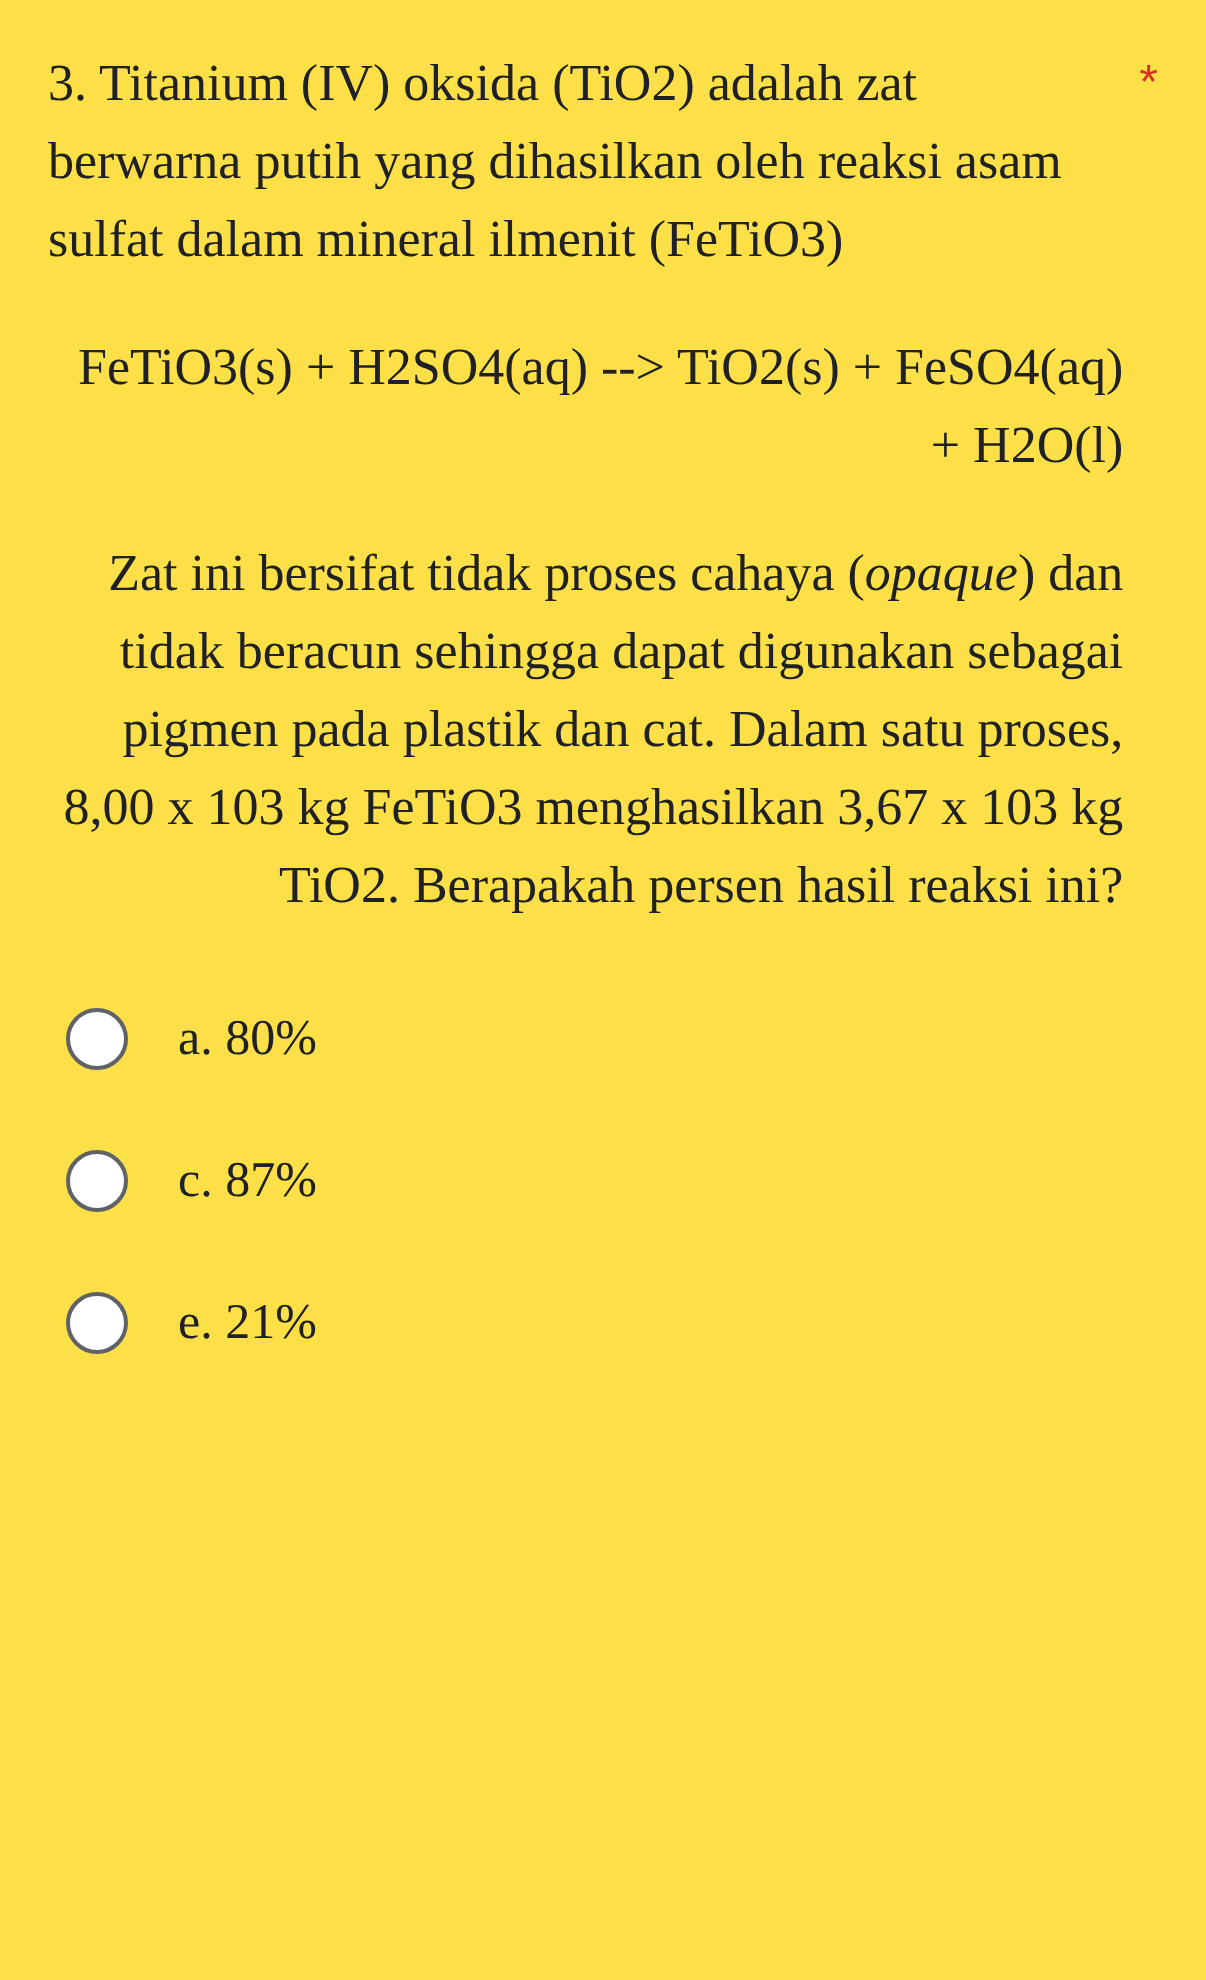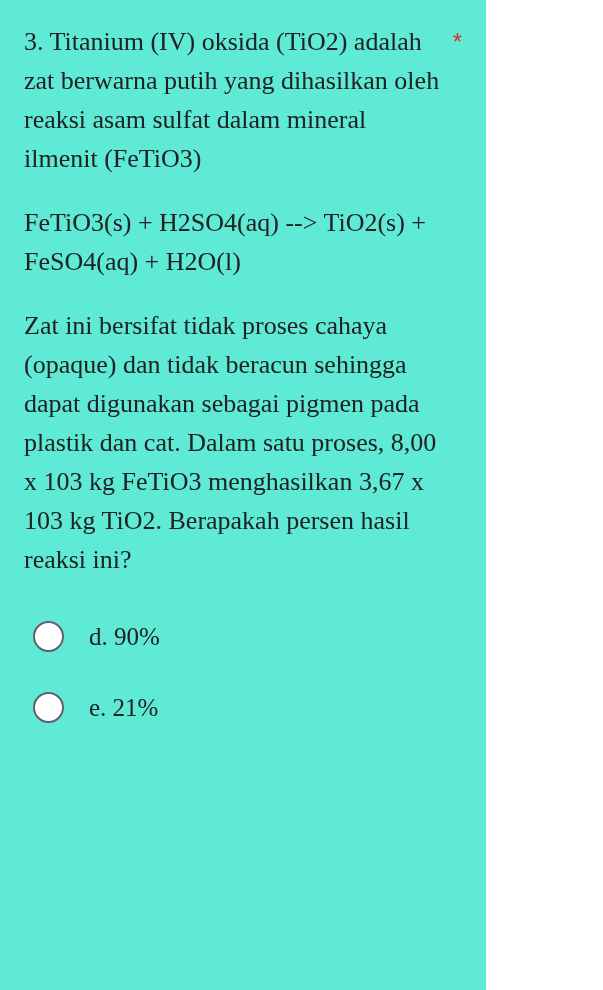--- a/index.html
+++ b/index.html
@@ -9,53 +9,55 @@
   }
   body {
     width: 603px;
     height: 990px;
     font-family: "Liberation Serif", serif;
     color: #202124;
     overflow: hidden;
   }
   .form-card {
     box-sizing: border-box;
-    width: 486px;
+    width: 603px;
     height: 990px;
     padding: 22px 24px 0 24px;
-    background: #5eead4;
+    background: #fde047;
     position: relative;
   }
   .question-block {
     display: flex;
     align-items: flex-start;
     justify-content: space-between;
   }
   .question-text {
     font-size: 26px;
     line-height: 39px;
     color: #202124;
     flex: 1 1 auto;
     word-wrap: break-word;
   }
   .question-para {
     margin: 0;
   }
   .question-para + .question-para {
     margin-top: 25px;
+    text-align: right;
   }
   .required-star {
     color: #d93025;
     font-size: 24px;
     line-height: 39px;
     margin-left: 8px;
     flex: 0 0 auto;
     font-family: "Liberation Sans", sans-serif;
   }
   .italic {
+    font-style: italic;
   }
   .options {
     margin-top: 34px;
   }
   .option-row {
     display: flex;
     align-items: center;
     height: 46px;
     margin-bottom: 25px;
   }
@@ -85,27 +87,31 @@
     <div class="question-text">
       <p class="question-para">3. Titanium (IV) oksida (TiO2) adalah zat berwarna putih yang dihasilkan oleh reaksi asam sulfat dalam mineral ilmenit (FeTiO3)</p>
       <p class="question-para">FeTiO3(s) + H2SO4(aq) --&gt; TiO2(s) + FeSO4(aq) + H2O(l)</p>
       <p class="question-para"><span>Zat ini bersifat tidak proses cahaya (</span><span class="italic">opaque</span><span>) dan tidak beracun sehingga dapat digunakan sebagai pigmen pada plastik dan cat. Dalam satu proses, 8,00 x 103 kg FeTiO3 menghasilkan 3,67 x 103 kg TiO2. Berapakah persen hasil reaksi ini?</span></p>
     </div>
     <div class="required-star">*</div>
   </div>
 
   <div class="options">
 
-
+    <div class="option-row">
+      <div class="radio"></div>
+      <div class="option-label">a. 80%</div>
+    </div>
 
 
     <div class="option-row">
       <div class="radio"></div>
-      <div class="option-label">d. 90%</div>
+      <div class="option-label">c. 87%</div>
     </div>
+
 
     <div class="option-row">
       <div class="radio"></div>
       <div class="option-label">e. 21%</div>
     </div>
 
   </div>
 </div>
 
 </body></html>

